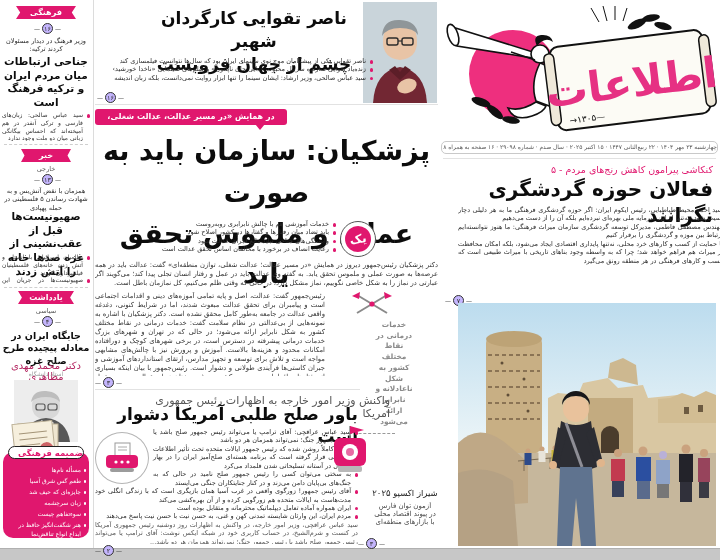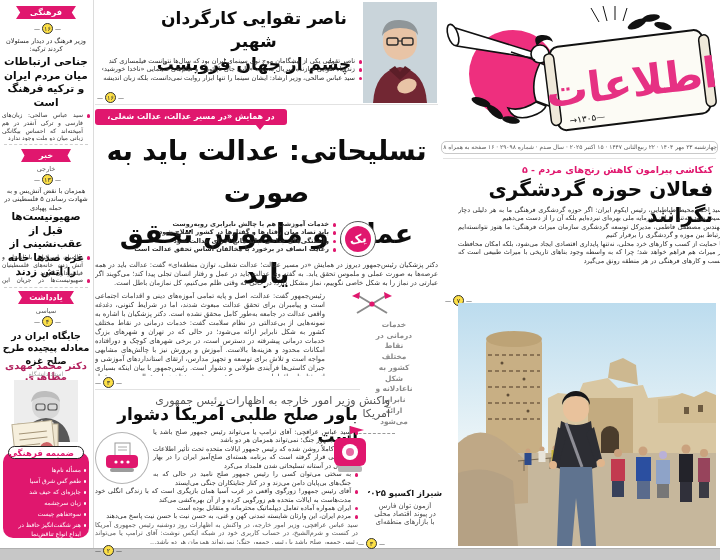--- a/index.html
+++ b/index.html
@@ -3,53 +3,53 @@
 <meta charset="utf-8">
 <style>
   html,body{margin:0;padding:0;background:#bdbdbd;}
   *{box-sizing:border-box;}
   .page{position:relative;width:720px;height:560px;background:#ffffff;overflow:hidden;
         font-family:"DejaVu Sans",sans-serif;direction:rtl;color:#1a1a1a;}
   .abs{position:absolute;}
   .center{text-align:center;}
   .right{text-align:right;}
   .just{text-align:justify;}
-  .bold{font-weight:bold;}
+  .bold{font-weight:normal;}
   .vrule{width:1px;background:#dcdcdc;}
   .hrule{height:1px;background:#e2e2e2;}
   .dashed{border-top:1px dashed #cfcfcf;height:0;background:none;}
 
   
   .ribbon{background:#e0176e;color:#fff;font-weight:bold;font-size:8px;line-height:13px;
           text-align:center;clip-path:polygon(0 0,100% 0,93% 50%,100% 100%,0 100%,7% 50%);}
   .kicker-badge{background:#e0176e;color:#fff;font-weight:bold;font-size:8px;line-height:16px;
           text-align:center;border-radius:3px;}
   .kicker-badge .tail{position:absolute;right:22px;bottom:-5px;width:0;height:0;
           border-left:5px solid transparent;border-right:5px solid transparent;border-top:6px solid #e0176e;}
 
   
   .pgm{display:flex;align-items:center;gap:2px;font-size:6px;color:#333;}
   .pgm::before,.pgm::after{content:"—";font-size:6px;color:#333;}
   .pgm .num{width:11px;height:11px;border:1px solid #333;border-radius:50%;
-            display:flex;align-items:center;justify-content:center;font-size:6.5px;background:#fde047;}
+            display:flex;align-items:center;justify-content:center;font-size:6.5px;background:#c4b5fd;}
 
   
   .b{position:relative;padding-right:7px;}
   .b::before{content:"";position:absolute;right:0;top:3px;width:3.5px;height:3.5px;border-radius:50%;background:#e0176e;}
 
   .headline{font-weight:bold;color:#0c0c0c;}
   .tiny{font-size:6.5px;line-height:1.3;color:#2c2c2c;}
   .body-txt{font-size:6.8px;line-height:1.32;color:#333;}
 
   .quote-box{color:#8a8a8a;font-size:7.4px;font-weight:bold;line-height:1.45;text-align:center;margin-left:44px;}
   .squiggle{width:46px;border-bottom:1px dashed #999;margin:4px auto 0 auto;height:3px;}
 
   .supp-box{background:#e0176e;border-radius:10px;color:#fff;}
   .supp-pill{background:#fff;border:1.5px solid #222;border-radius:8px;color:#e0176e;
-             font-weight:bold;font-size:8.5px;line-height:12px;text-align:left;}
+             font-weight:bold;font-size:8.5px;line-height:12px;text-align:right;}
   .supp-item{font-size:6px;line-height:1.5;padding:1px 8px 1px 4px;position:relative;text-align:right;color:#fff;}
   .supp-item::before{content:"";position:absolute;right:3px;top:5px;width:2.5px;height:2.5px;border-radius:50%;background:#fff;}
 
   .badge-circle{border:1px solid #555;border-radius:50%;display:flex;align-items:center;justify-content:center;background:#fff;}
   .badge-inner{width:26px;height:26px;border-radius:50%;background:#e0176e;color:#fff;font-weight:bold;
                font-size:12px;display:flex;align-items:center;justify-content:center;transform:rotate(-8deg);}
 
   .nowrap{white-space:nowrap;overflow:hidden;}
   .dateline{font-size:5.9px;color:#555;border:1px solid #c9c9c9;border-radius:5px;line-height:11px;
             text-align:center;white-space:nowrap;overflow:hidden;}
@@ -228,34 +228,34 @@
       <line x1="35" y1="39" x2="39" y2="39" stroke="#2b2b2b" stroke-width="1.2"></line>
       <path d="M10 101 q2 -32 27 -36 q25 4 27 36 Z" fill="#722733"></path>
       <path d="M32 64 l5 6 l5 -6 l6 4 l-11 10 l-11 -10 Z" fill="#5c1e28"></path>
       <ellipse cx="44" cy="84" rx="10" ry="7" fill="#e8c4a6" transform="rotate(-20 44 84)"></ellipse>
     </svg>
   </div>
   <div class="abs center" style="left:150px;top:7px;width:208px;">
     <div class="headline" style="font-size:17px;line-height:1.35;">ناصر تقوایی کارگردان شهیر</div>
     <div class="headline" style="font-size:17px;line-height:1.35;">چشم از جهان فروبست</div>
   </div>
-  <div class="abs" style="left:102px;top:57px;width:260px;height:33px;overflow:hidden;text-align:right;">
+  <div class="abs" style="left:113px;top:57px;width:260px;height:33px;overflow:hidden;text-align:right;">
     <div class="b tiny nowrap"><span>ناصر تقوایی یکی از پیشگامان موج نوی سینمای ایران بود که سال‌ها نتوانست فیلمسازی کند</span></div>
     <div class="b tiny nowrap"><span>زنده‌یاد تقوایی سازنده سریال محبوب «دایی جان ناپلئون» و فیلم‌های سینمایی «ناخدا خورشید» و «ای ایران» بود</span></div>
     <div class="b tiny nowrap"><span>سید عباس صالحی، وزیر ارشاد: ایشان سینما را تنها ابزار روایت نمی‌دانست، بلکه زبان اندیشه و آگاهی می‌دید</span></div>
   </div>
   <div class="abs pgm" style="left:97px;top:92px;">
       <span class="num">۱۶</span>
     </div>
 
   <div class="abs kicker-badge" style="left:95px;top:109px;width:192px;height:16px;">
     <span>در همایش «در مسیر عدالت، عدالت شغلی، توازن منطقه‌ای»</span><span class="tail"></span>
   </div>
   <div class="abs center" style="left:95px;top:130px;width:343px;">
-    <div class="headline" style="font-size:27px;line-height:1.55;letter-spacing:-0.5px;">تسلیحاتی: عدالت باید به صورت</div>
+    <div class="headline" style="font-size:27px;line-height:1.55;letter-spacing:-0.5px;">پزشکیان: سازمان باید به صورت</div>
     <div class="headline" style="font-size:27px;line-height:1.5;letter-spacing:-0.5px;">عملی و ملموس تحقق یابد</div>
   </div>
 
   <div class="abs" style="left:132px;top:220px;width:204px;height:38px;overflow:hidden;">
     <div class="b tiny bold nowrap"><span>خدمات آموزشی هم با چالش نابرابری روبه‌روست</span></div>
     <div class="b tiny bold nowrap"><span>باید تضاد میان رفتارها و گفتارها در کشور اصلاح شود</span></div>
     <div class="b tiny bold nowrap"><span>وابستگی‌های جناحی نباید مانع اجرای عدالت شود</span></div>
     <div class="b tiny bold nowrap"><span>رعایت انصاف در برخورد با مخالفان اساس تحقق عدالت است</span></div>
   </div>
   <div class="abs badge-circle" style="left:340px;top:221px;width:36px;height:36px;">

